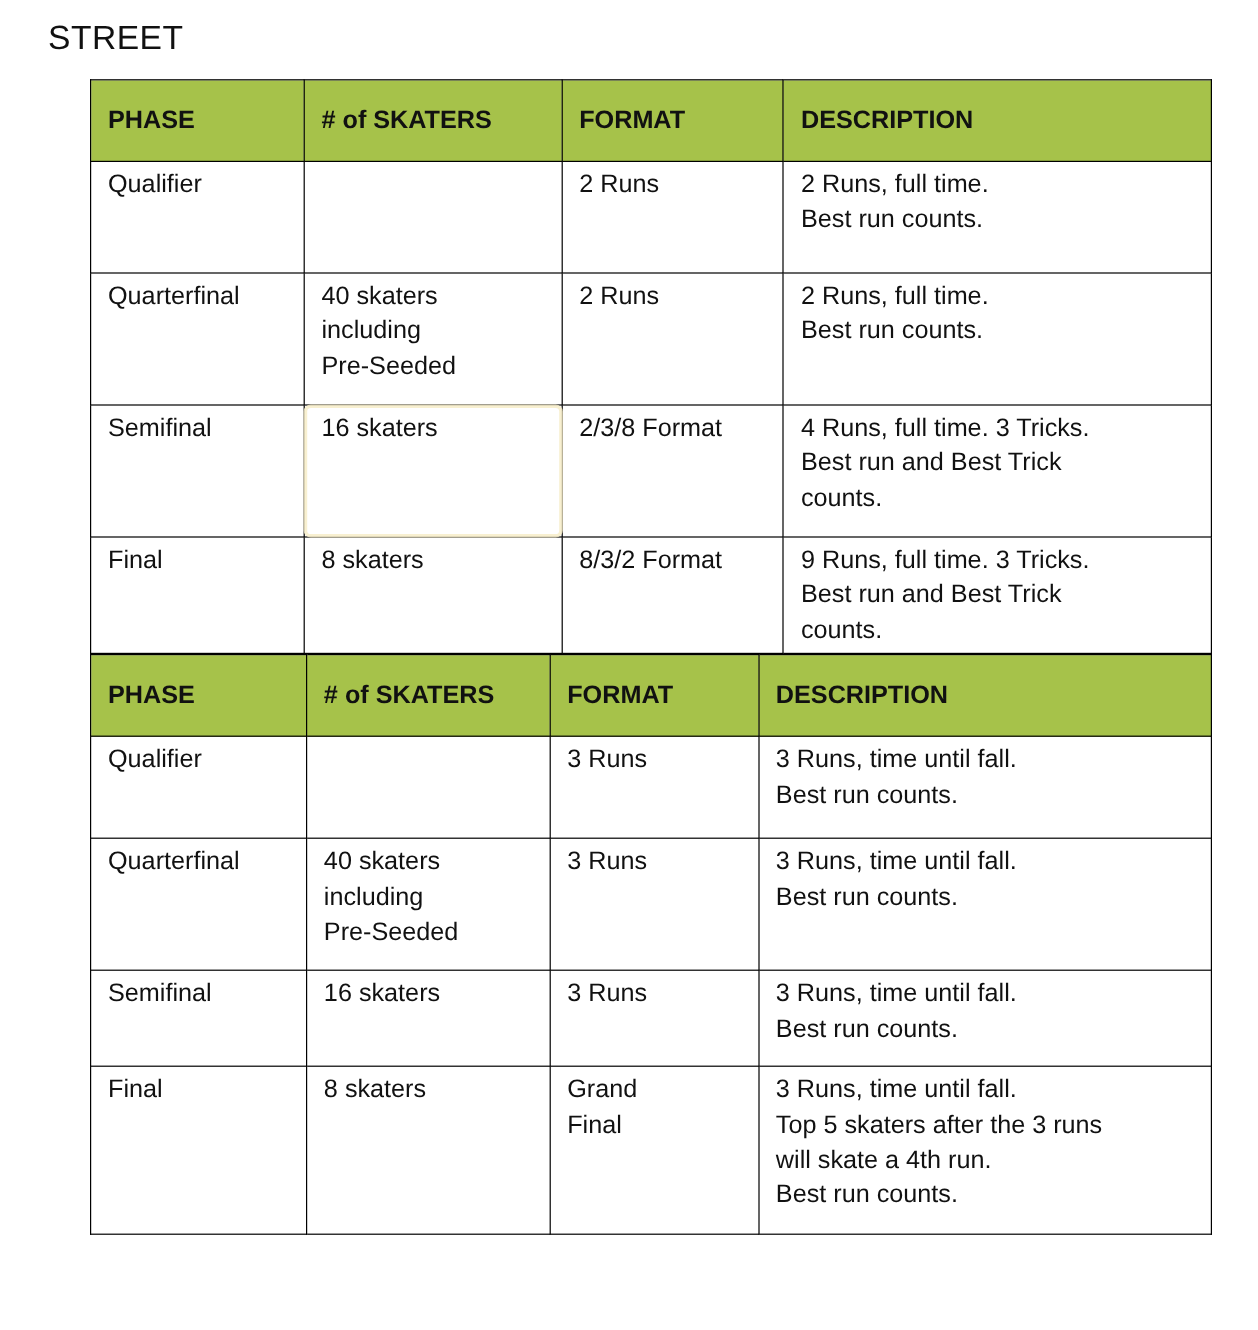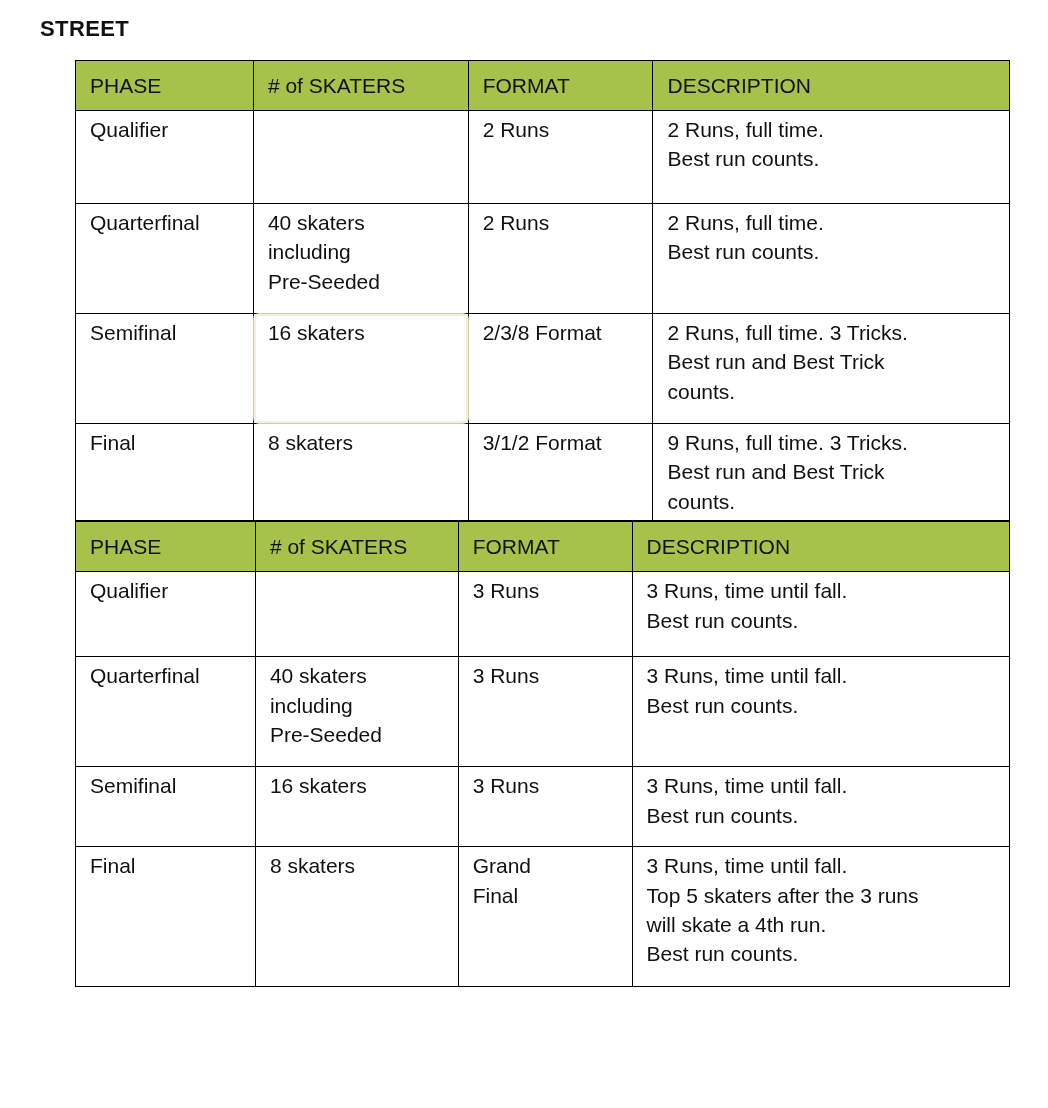--- a/index.html
+++ b/index.html
@@ -15,22 +15,22 @@
     background: #ffffff;
     color: var(--text);
     font-family: "Liberation Sans", sans-serif;
   }
   .page {
     width: 1048px;
     min-height: 1108px;
     padding: 16px 38px 30px 40px;
   }
   .section-title {
-    font-size: 22px;
-    font-weight: 700;
+    font-size: 28px;
+    font-weight: 400;
     letter-spacing: 0.4px;
     margin: 0 0 18px 0;
     text-transform: uppercase;
   }
   .section + .section .section-title {
     margin-top: 38px;
   }
   table {
     border-collapse: collapse;
     table-layout: fixed;
@@ -38,24 +38,24 @@
   }
   th, td {
     border: 1.5px solid var(--border);
     text-align: left;
     vertical-align: top;
     font-size: 21px;
     line-height: 1.4;
   }
   th {
     background: var(--header-bg);
-    font-weight: 400;
+    font-weight: 700;
     padding: 10px 14px 9px 14px;
     vertical-align: middle;
-    height: 50px;
+    height: 68px;
   }
   td {
     padding: 4px 14px;
     white-space: pre-line;
   }
   
   .street tbody tr:nth-child(1) { height: 93px; }
   .street tbody tr:nth-child(2) { height: 110px; }
   .street tbody tr:nth-child(3) { height: 110px; }
   .street tbody tr:nth-child(4) { height: 97px; }
@@ -111,28 +111,28 @@
 including
 Pre-Seeded</td>
           <td>2 Runs</td>
           <td>2 Runs, full time.
 Best run counts.</td>
         </tr>
         <tr>
           <td>Semifinal</td>
           <td class="hl">16 skaters</td>
           <td>2/3/8 Format</td>
-          <td>2 Runs, full time. 3 Tricks.
+          <td>4 Runs, full time. 3 Tricks.
 Best run and Best Trick
 counts.</td>
         </tr>
         <tr>
           <td>Final</td>
           <td>8 skaters</td>
-          <td>3/1/2 Format</td>
+          <td>8/3/2 Format</td>
           <td>9 Runs, full time. 3 Tricks.
 Best run and Best Trick
 counts.</td>
         </tr>
       </tbody>
     </table>
   </section>
 
   <section class="section">
     <table class="park">

